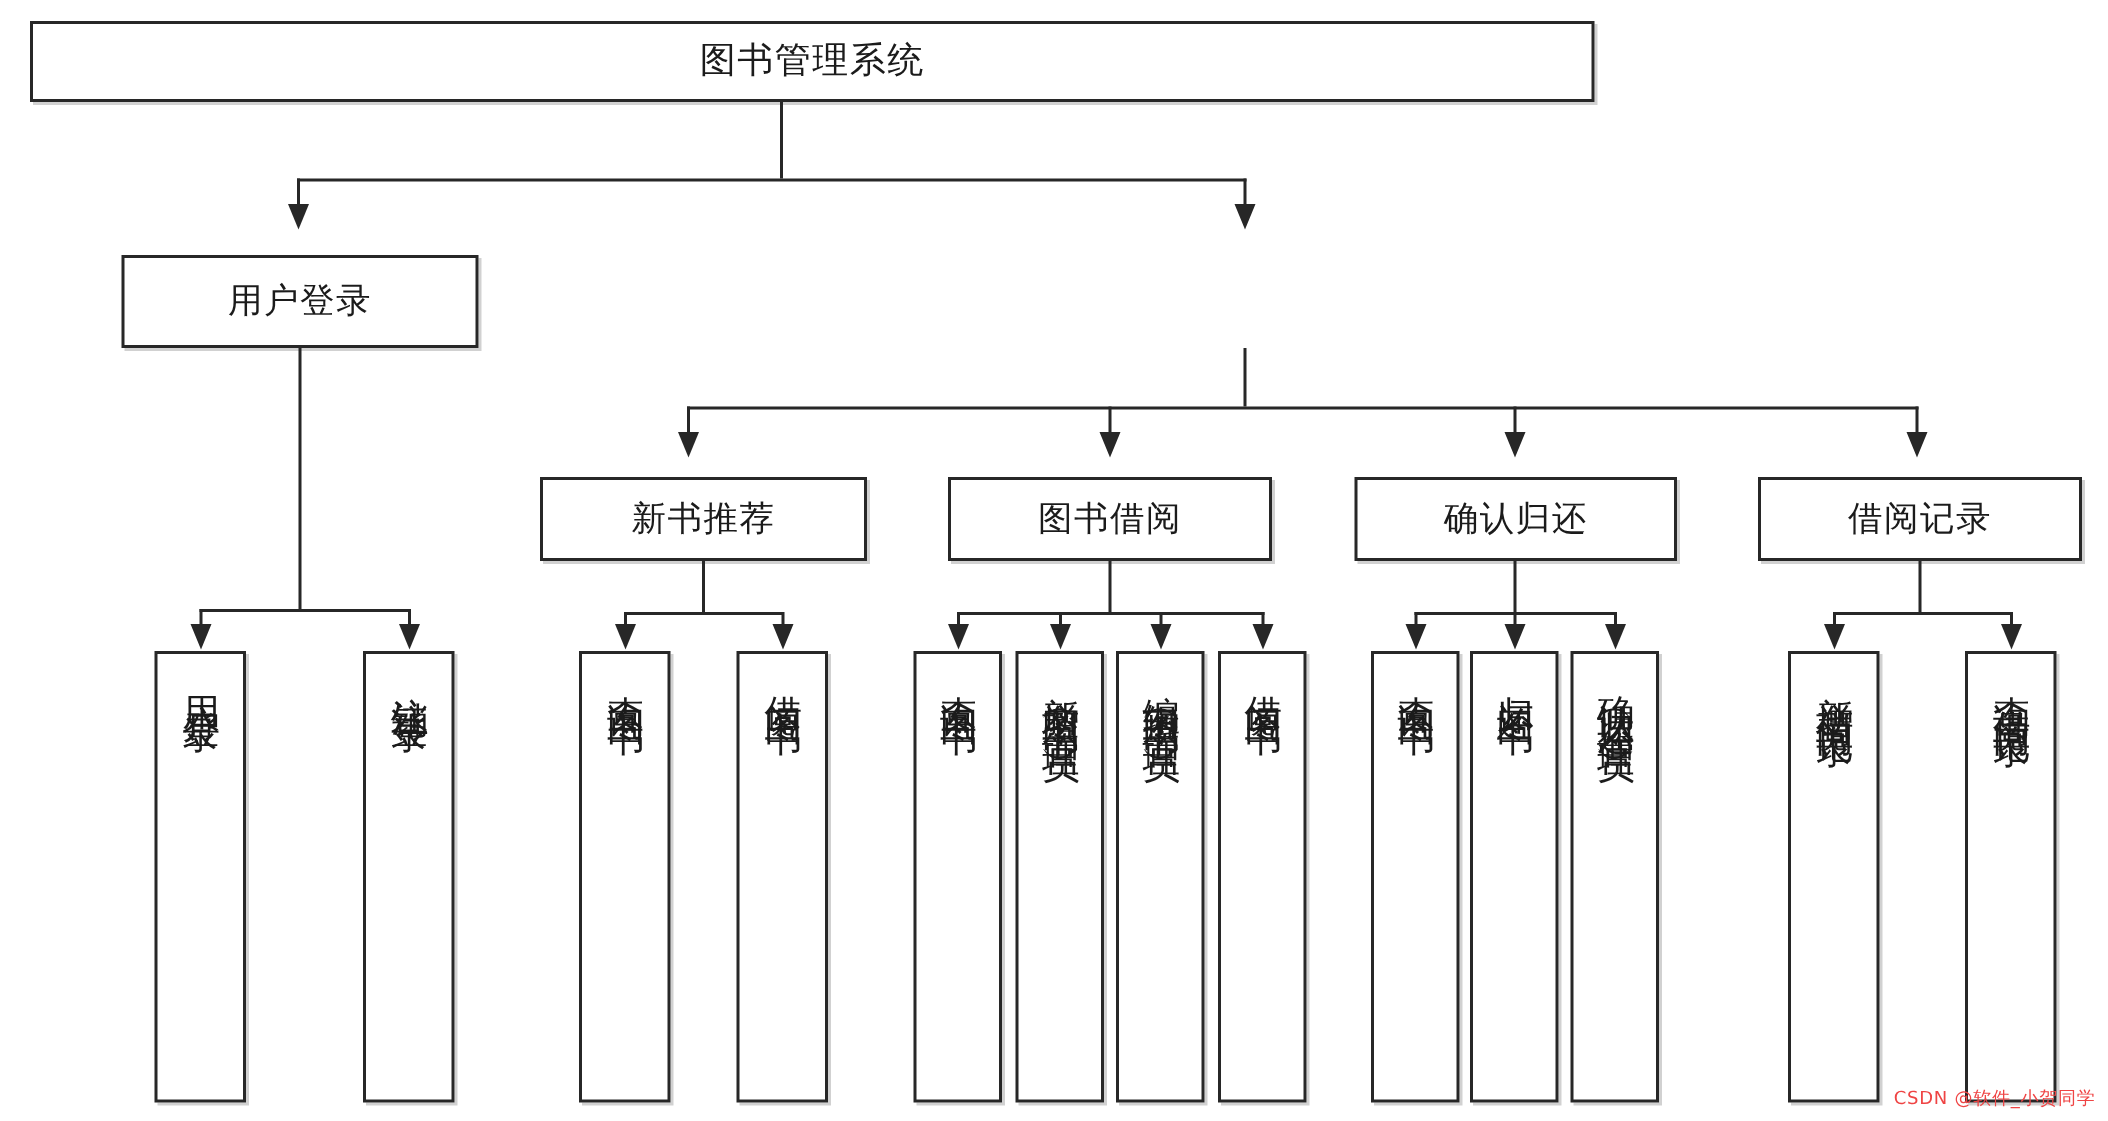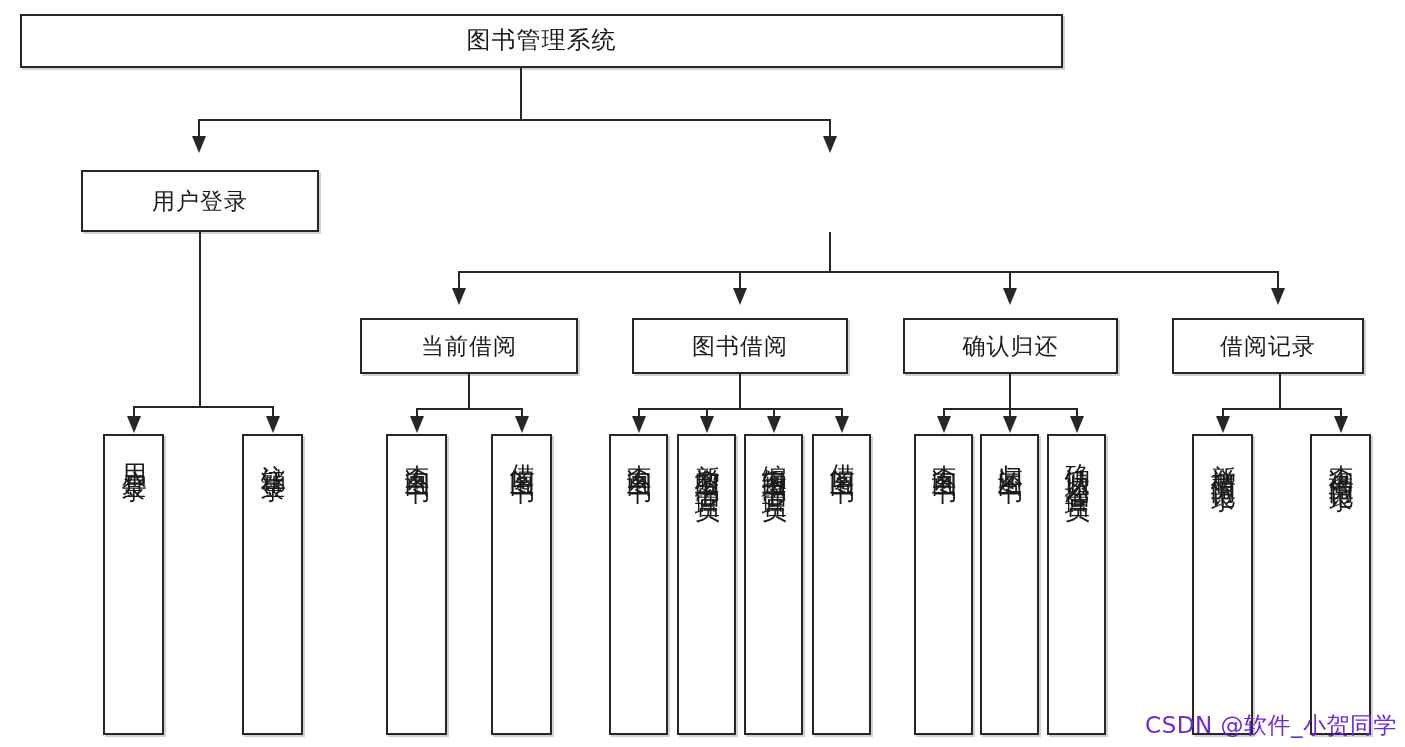--- a/index.html
+++ b/index.html
@@ -66,22 +66,22 @@
     width:0;height:0;
     border-left:7px solid transparent;
     border-right:7px solid transparent;
     border-top:17px solid #272727;
   }
   
   #watermark{
     position:absolute;
     right:8px;
     bottom:6px;
-    font-size:23px;
-    color:#6d28d9;
+    font-size:12px;
+    color:#ef4444;
     letter-spacing:.5px;
     white-space:nowrap;
     pointer-events:none;
   }
 </style>
 </head>
 <body>
 
 <div id="canvas">
 
@@ -113,29 +113,29 @@
   <div class="ln v" style="left:458px;top:271px;height:18px;"></div>
   <div class="arw" style="left:452px;top:288px;"></div>
   <div class="ln v" style="left:739px;top:271px;height:18px;"></div>
   <div class="arw" style="left:733px;top:288px;"></div>
   <div class="ln v" style="left:1009px;top:271px;height:18px;"></div>
   <div class="arw" style="left:1003px;top:288px;"></div>
   <div class="ln v" style="left:1277px;top:271px;height:18px;"></div>
   <div class="arw" style="left:1271px;top:288px;"></div>
 
   <div class="node h" style="left:360px;top:318px;width:218px;height:56px;">
-    <span class="lbl">当前借阅</span>
+    <span class="lbl">新书推荐</span>
   </div>
   <div class="node h" style="left:632px;top:318px;width:216px;height:56px;justify-content:center;">
     <span class="lbl">图书借阅</span>
   </div>
   <div class="node h" style="left:903px;top:318px;width:215px;height:56px;">
     <span class="lbl">确认归还</span>
   </div>
-  <div class="node h" style="left:1172px;top:318px;width:192px;height:56px;">
+  <div class="node h" style="left:1172px;top:318px;width:216px;height:56px;">
     <span class="lbl">借阅记录</span>
   </div>
 
   <div class="ln v" style="left:468px;top:374px;height:34px;"></div>
   <div class="ln h" style="left:416px;top:408px;width:106px;"></div>
   <div class="ln v" style="left:416px;top:408px;height:10px;"></div>
   <div class="arw" style="left:410px;top:416px;"></div>
   <div class="ln v" style="left:521px;top:408px;height:10px;"></div>
   <div class="arw" style="left:515px;top:416px;"></div>
 

